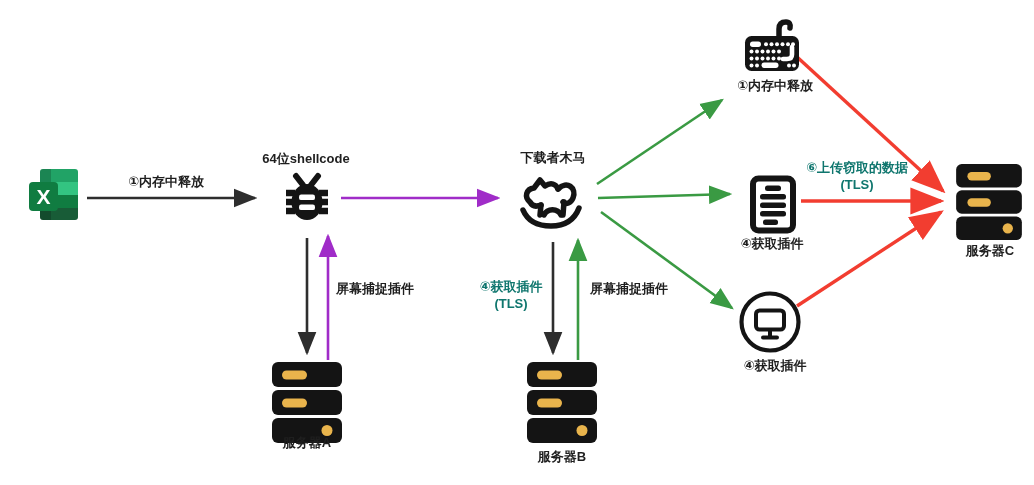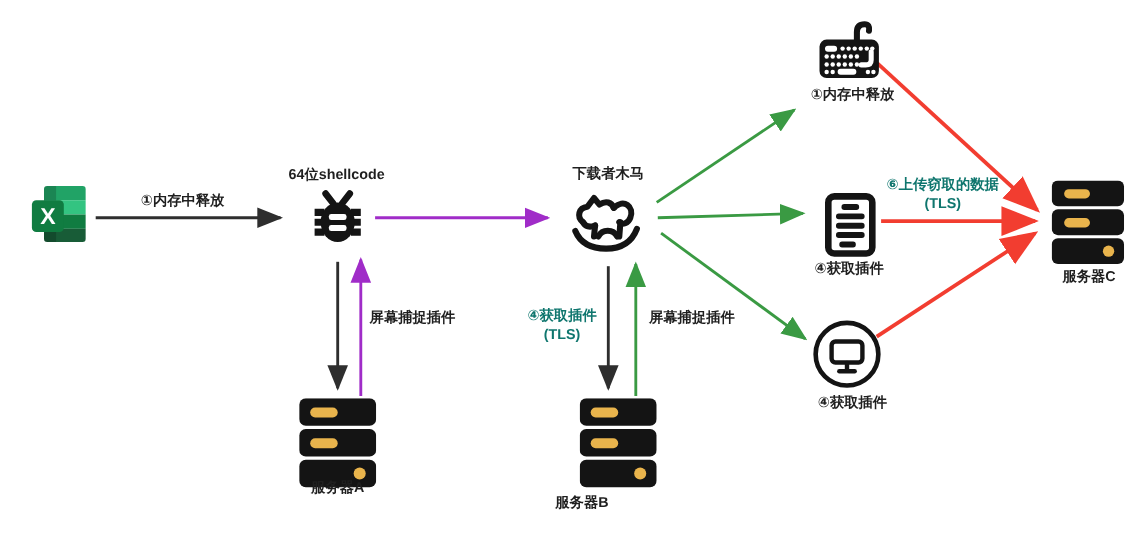--- a/index.html
+++ b/index.html
@@ -191,21 +191,21 @@
 
   <div class="lbl" style="left:553px;top:150px">下载者木马</div>
 
   <div class="lbl red" style="left:511px;top:279px">
     <div>④获取插件</div>
     <div>(TLS)</div>
   </div>
 
   <div class="lbl" style="left:629px;top:281px">屏幕捕捉插件</div>
 
-  <div class="lbl" style="left:529px;top:449px">服务器B</div>
+  <div class="lbl" style="left:562px;top:449px">服务器B</div>
 
   <div class="lbl" style="left:775px;top:78px">①内存中释放</div>
 
   <div class="lbl" style="left:772px;top:236px">④获取插件</div>
 
   <div class="lbl" style="left:775px;top:358px">④获取插件</div>
 
   <div class="lbl red" style="left:857px;top:160px">
     <div>⑥上传窃取的数据</div>
     <div>(TLS)</div>

